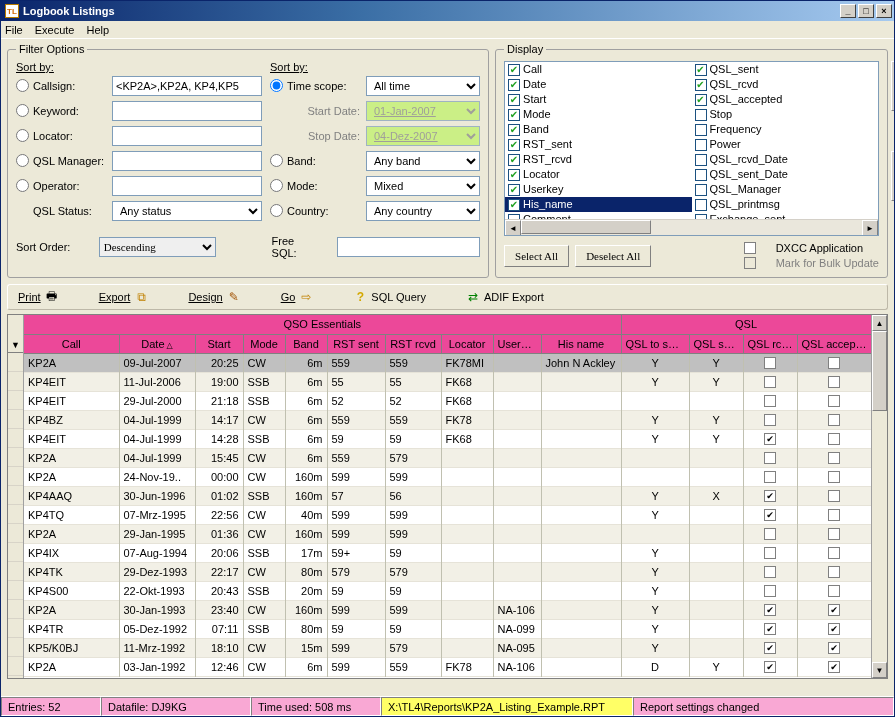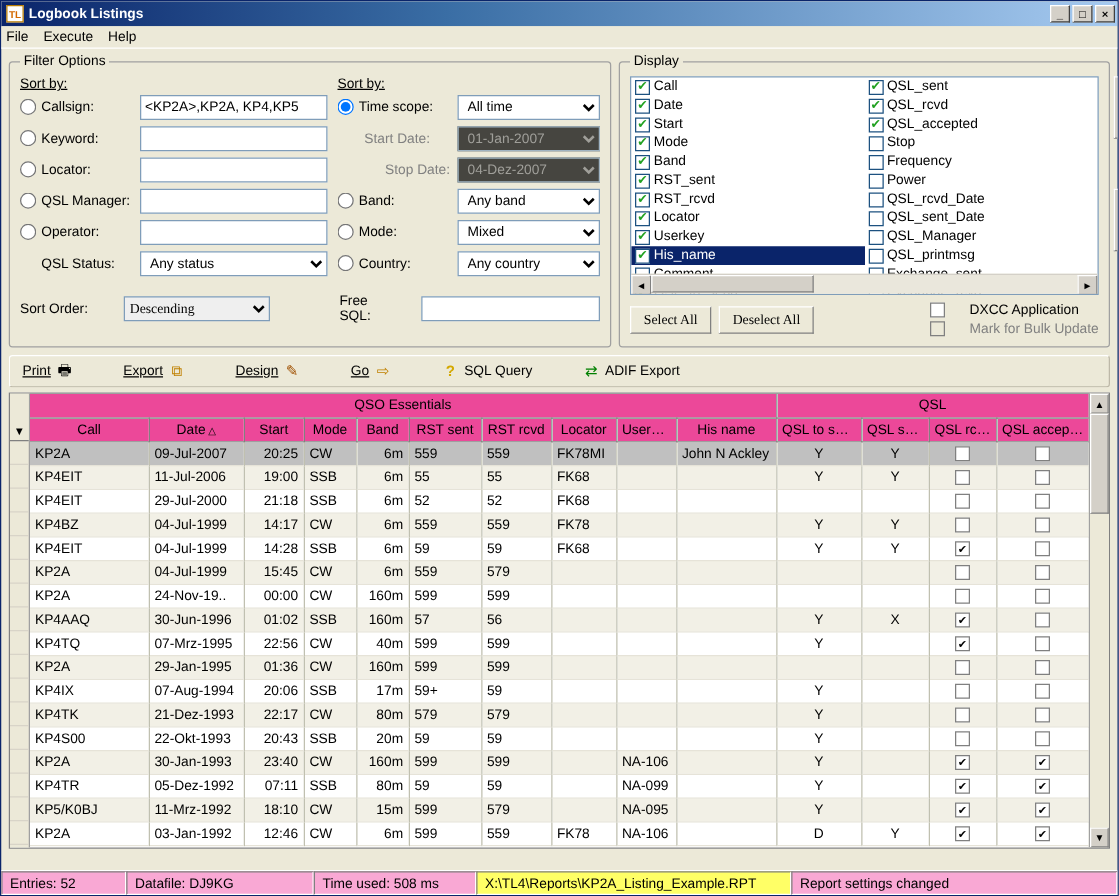--- a/index.html
+++ b/index.html
@@ -77,21 +77,21 @@
   .row label.lab { display:flex; align-items:center; gap:4px; width:96px; }
   .row input[type=radio] { }
   .row .field, select.field, input.field {
     flex:1; height:20px;
     border:1px solid #7f9db9;
     background:#fff;
     padding:1px 3px;
     font: 11px Tahoma, Arial, sans-serif;
   }
   select.field { background:#fff; }
-  .field[disabled] { color:#808080; background:#000000; }
+  .field[disabled] { color:#808080; background:#bef264;text-decoration:underline; }
   .subcol .hdr { margin-bottom:2px; }
   .sortorder-row { display:flex; align-items:center; gap:20px; margin-top:10px; }
   .sortorder-row .lab { width:70px; }
   .sortorder-row select { width:130px; height:20px; border:1px solid #7f9db9; font:11px Tahoma; }
   .sortorder-row .freesql-lab { margin-left: 36px; }
   .sortorder-row input { flex:1; height:20px; border:1px solid #7f9db9; padding:1px 3px; font:11px Tahoma; }
 
   
   .display-list {
     border:1px solid #7f9db9;
@@ -304,21 +304,21 @@
       <div class="subcol">
         <div class="hdr"><span class="u">Sort by:</span></div>
         <div class="row">
           <label class="lab">
               <input type="radio" name="sb2" checked="" style="">
               <span>Time scope:</span>
             </label>
           <select class="field"><option>All time</option></select>
         </div>
         <div class="row">
-          <label class="lab" style="color:#808080;justify-content:flex-end;padding-right:22px;">
+          <label class="lab" style="color:#808080;justify-content:flex-end;padding-right:6px;">
               <span>Start Date:</span>
             </label>
           <select class="field" disabled=""><option>01-Jan-2007</option></select>
         </div>
         <div class="row">
           <label class="lab" style="color:#808080;justify-content:flex-end;padding-right:6px;">
               <span>Stop Date:</span>
             </label>
           <select class="field" disabled=""><option>04-Dez-2007</option></select>
         </div>
@@ -748,21 +748,21 @@
             <td></td>
             <td></td>
             <td></td>
             <td class="ctr">Y</td>
             <td class="ctr"></td>
             <td style="text-align: center;"><span class="gridchk"></span></td>
             <td style="text-align: center;"><span class="gridchk"></span></td>
           </tr>
           <tr>
             <td>KP4TK</td>
-            <td>21-Dez-1993</td>
+            <td>29-Dez-1993</td>
             <td class="num">22:17</td>
             <td>CW</td>
             <td class="num">80m</td>
             <td>579</td>
             <td>579</td>
             <td></td>
             <td></td>
             <td></td>
             <td class="ctr">Y</td>
             <td class="ctr"></td>

